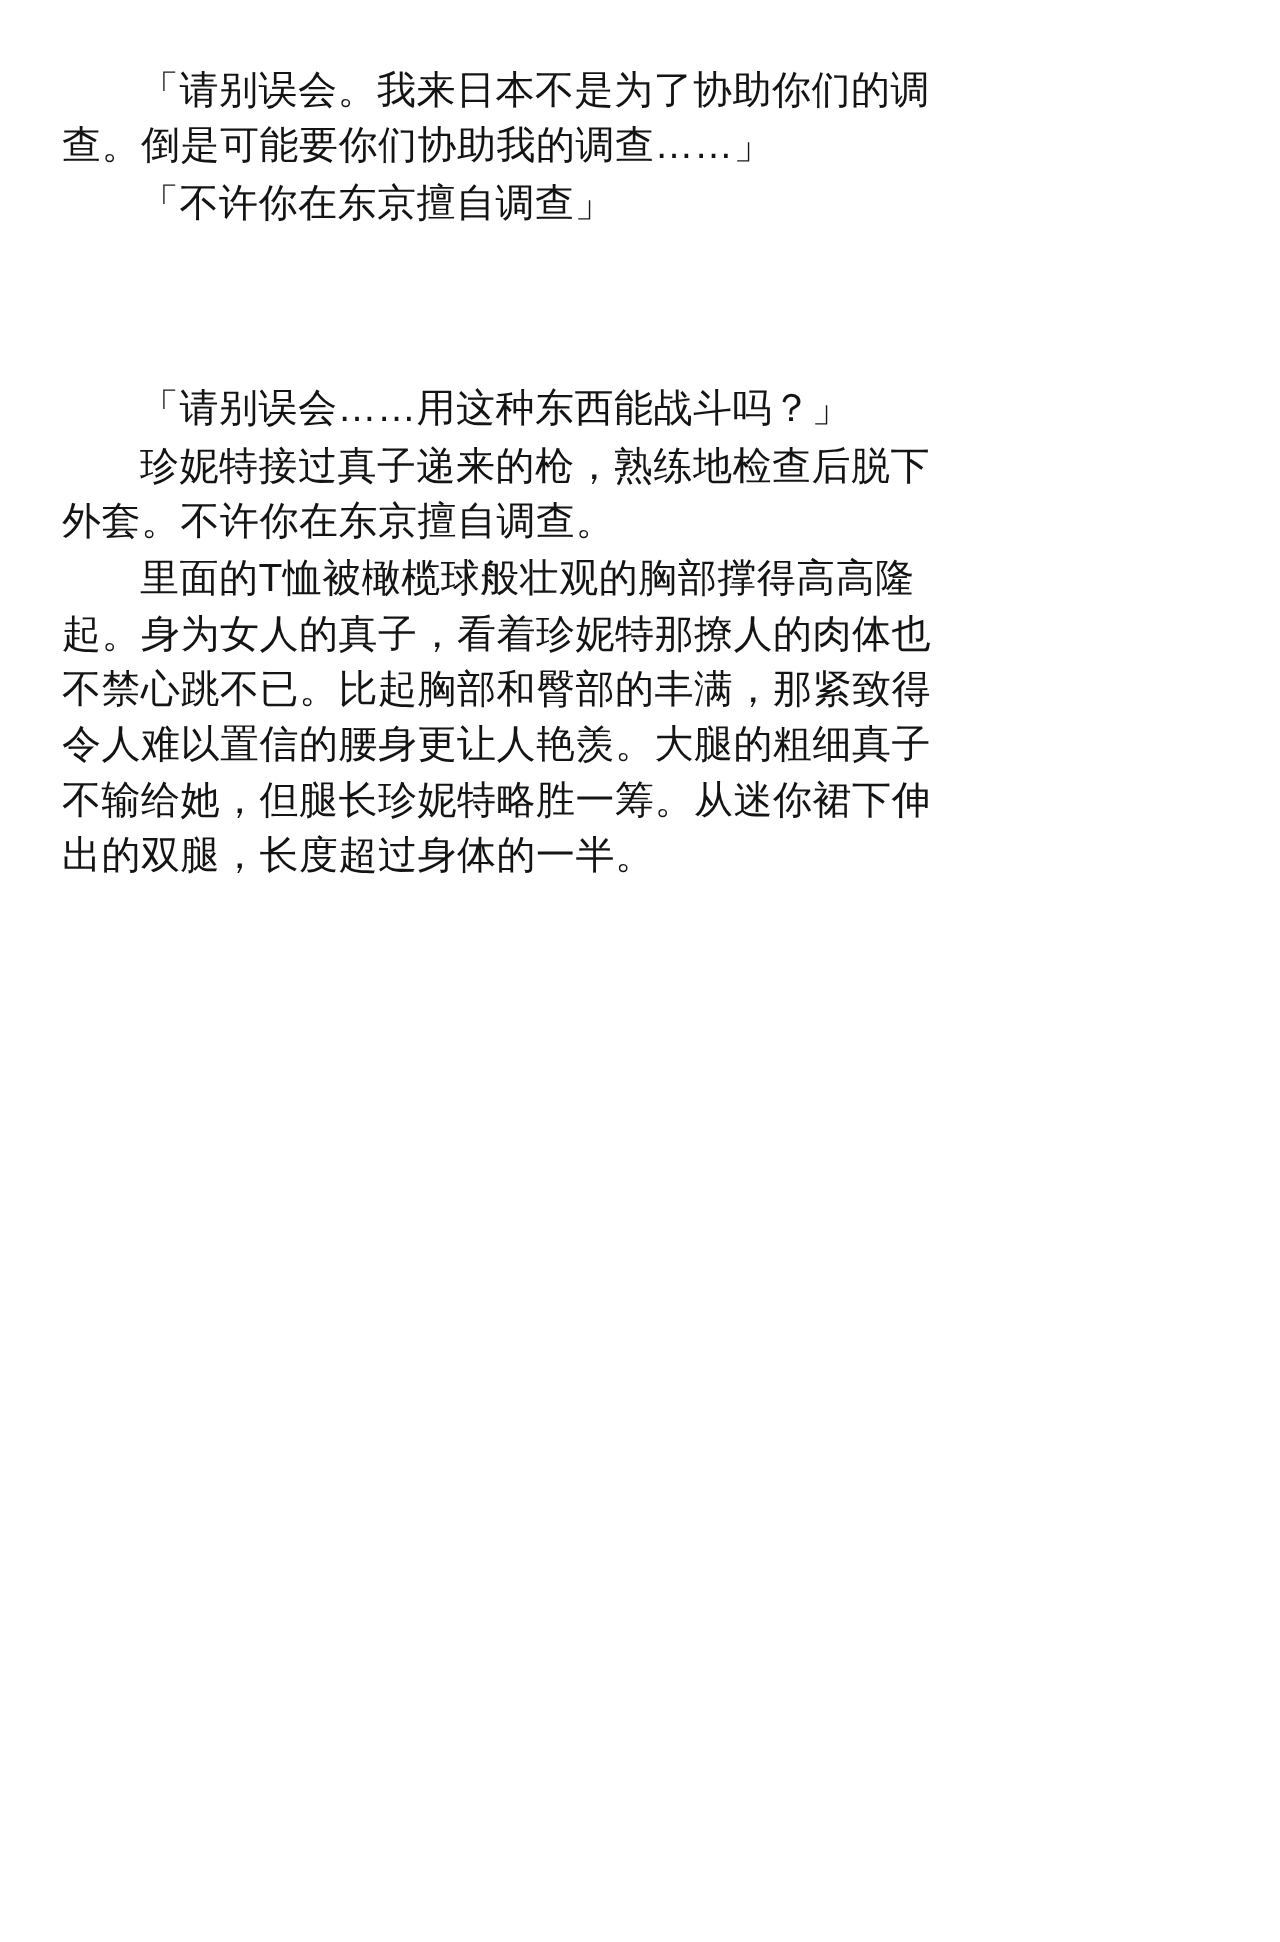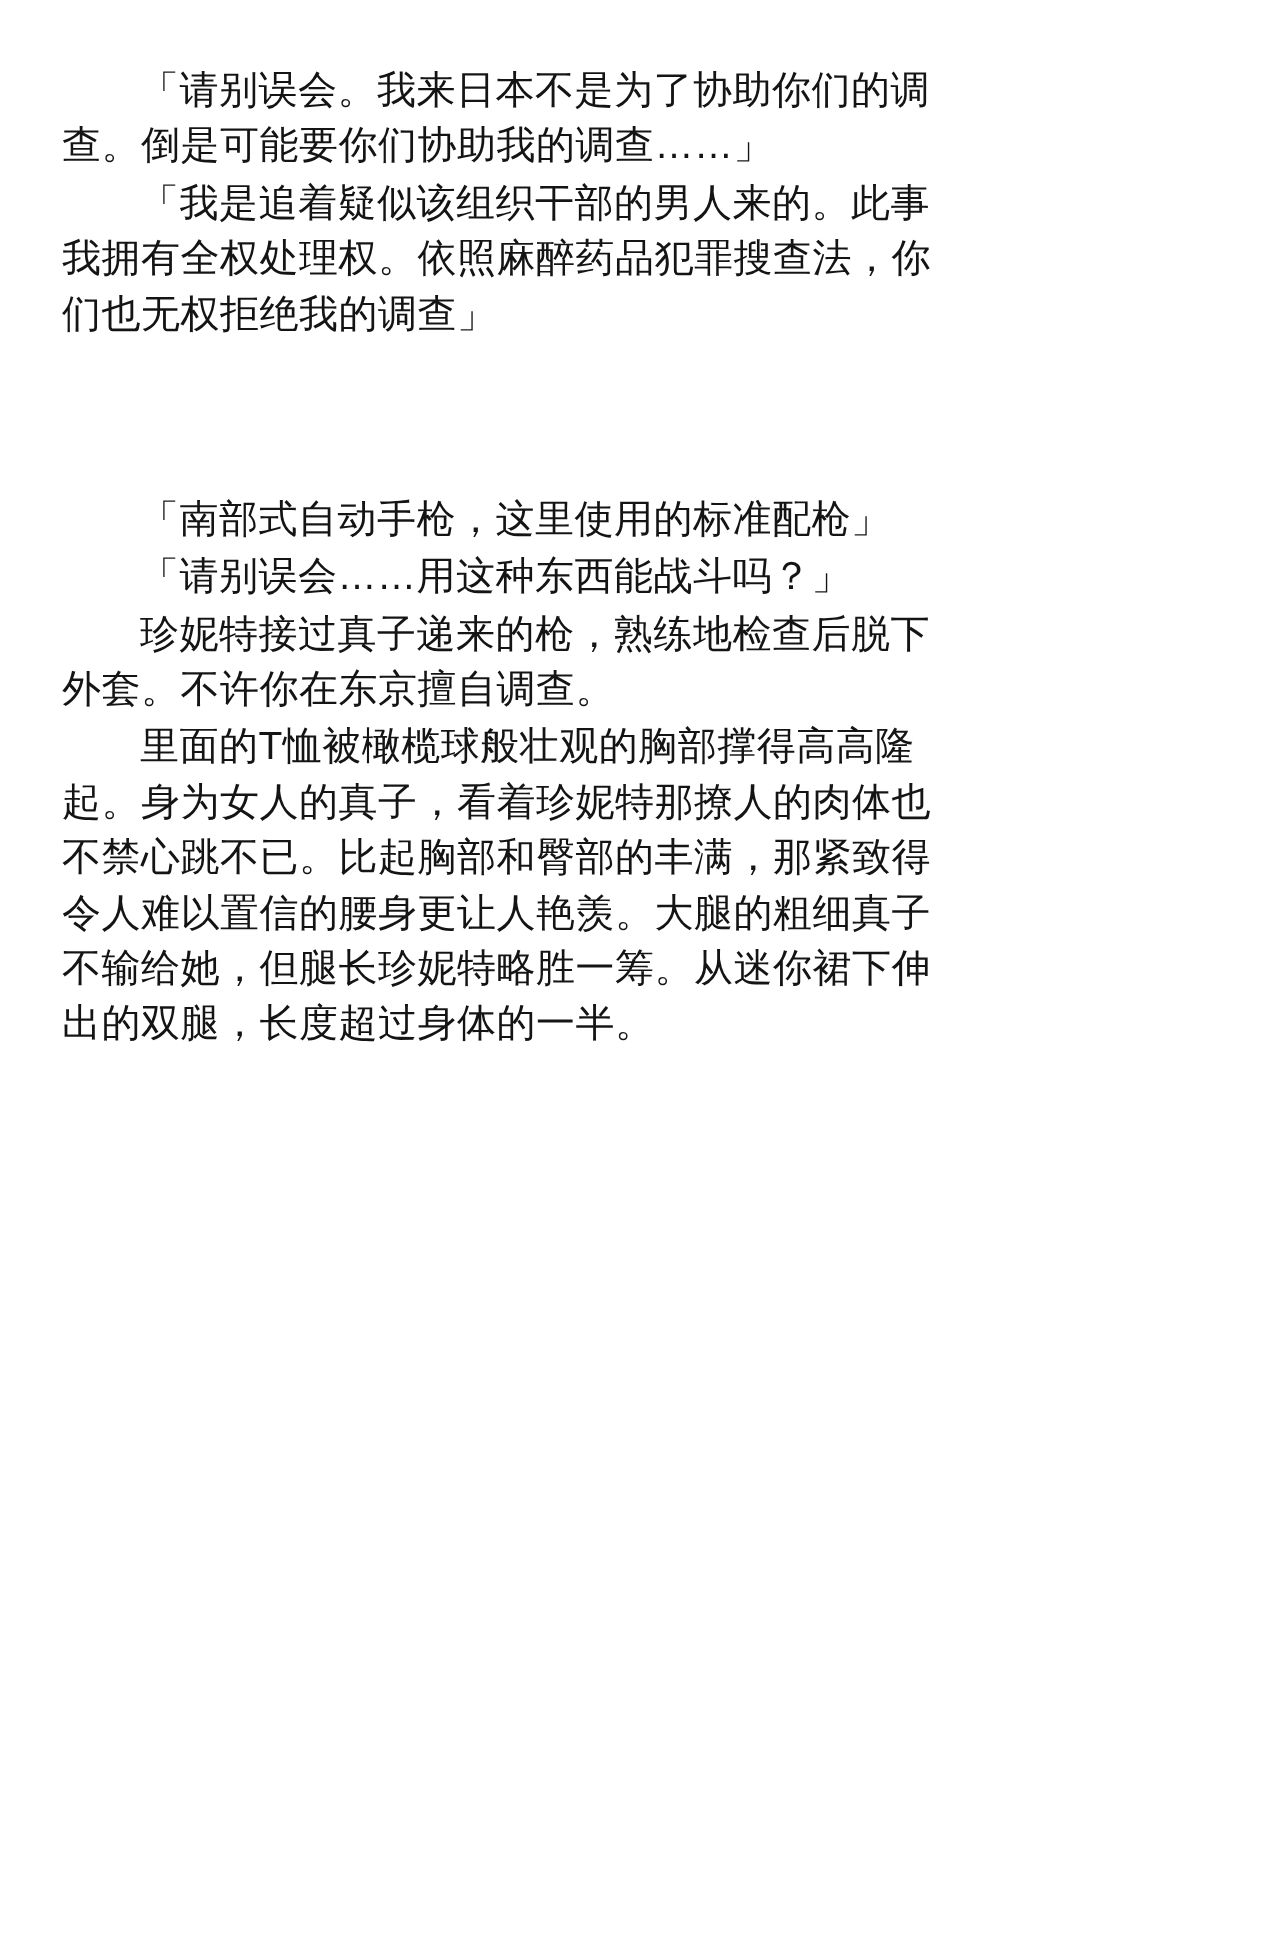--- a/index.html
+++ b/index.html
@@ -37,25 +37,24 @@
     height: 148px;
   }
 </style>
 </head>
 <body>
 
 <div class="page">
 
   <div class="block">
     <p class="para">「请别误会。我来日本不是为了协助你们的调查。倒是可能要你们协助我的调查……」</p>
-    <p class="para">「我是追着疑似该组织干部的男人来的。此事我拥有全权处理权。依照麻醉药品犯罪搜查法，你们也无权拒绝我的调查」</p>
+    <p class="para">「不许你在东京擅自调查」</p>
   </div>
 
   <div class="gap-large"></div>
 
   <div class="block">
-    <p class="para">「南部式自动手枪，这里使用的标准配枪」</p>
     <p class="para">「请别误会……用这种东西能战斗吗？」</p>
     <p class="para">珍妮特接过真子递来的枪，熟练地检查后脱下外套。不许你在东京擅自调查。</p>
     <p class="para">里面的T恤被橄榄球般壮观的胸部撑得高高隆起。身为女人的真子，看着珍妮特那撩人的肉体也不禁心跳不已。比起胸部和臀部的丰满，那紧致得令人难以置信的腰身更让人艳羡。大腿的粗细真子不输给她，但腿长珍妮特略胜一筹。从迷你裙下伸出的双腿，长度超过身体的一半。</p>
   </div>
 
 </div>
 
 </body></html>

